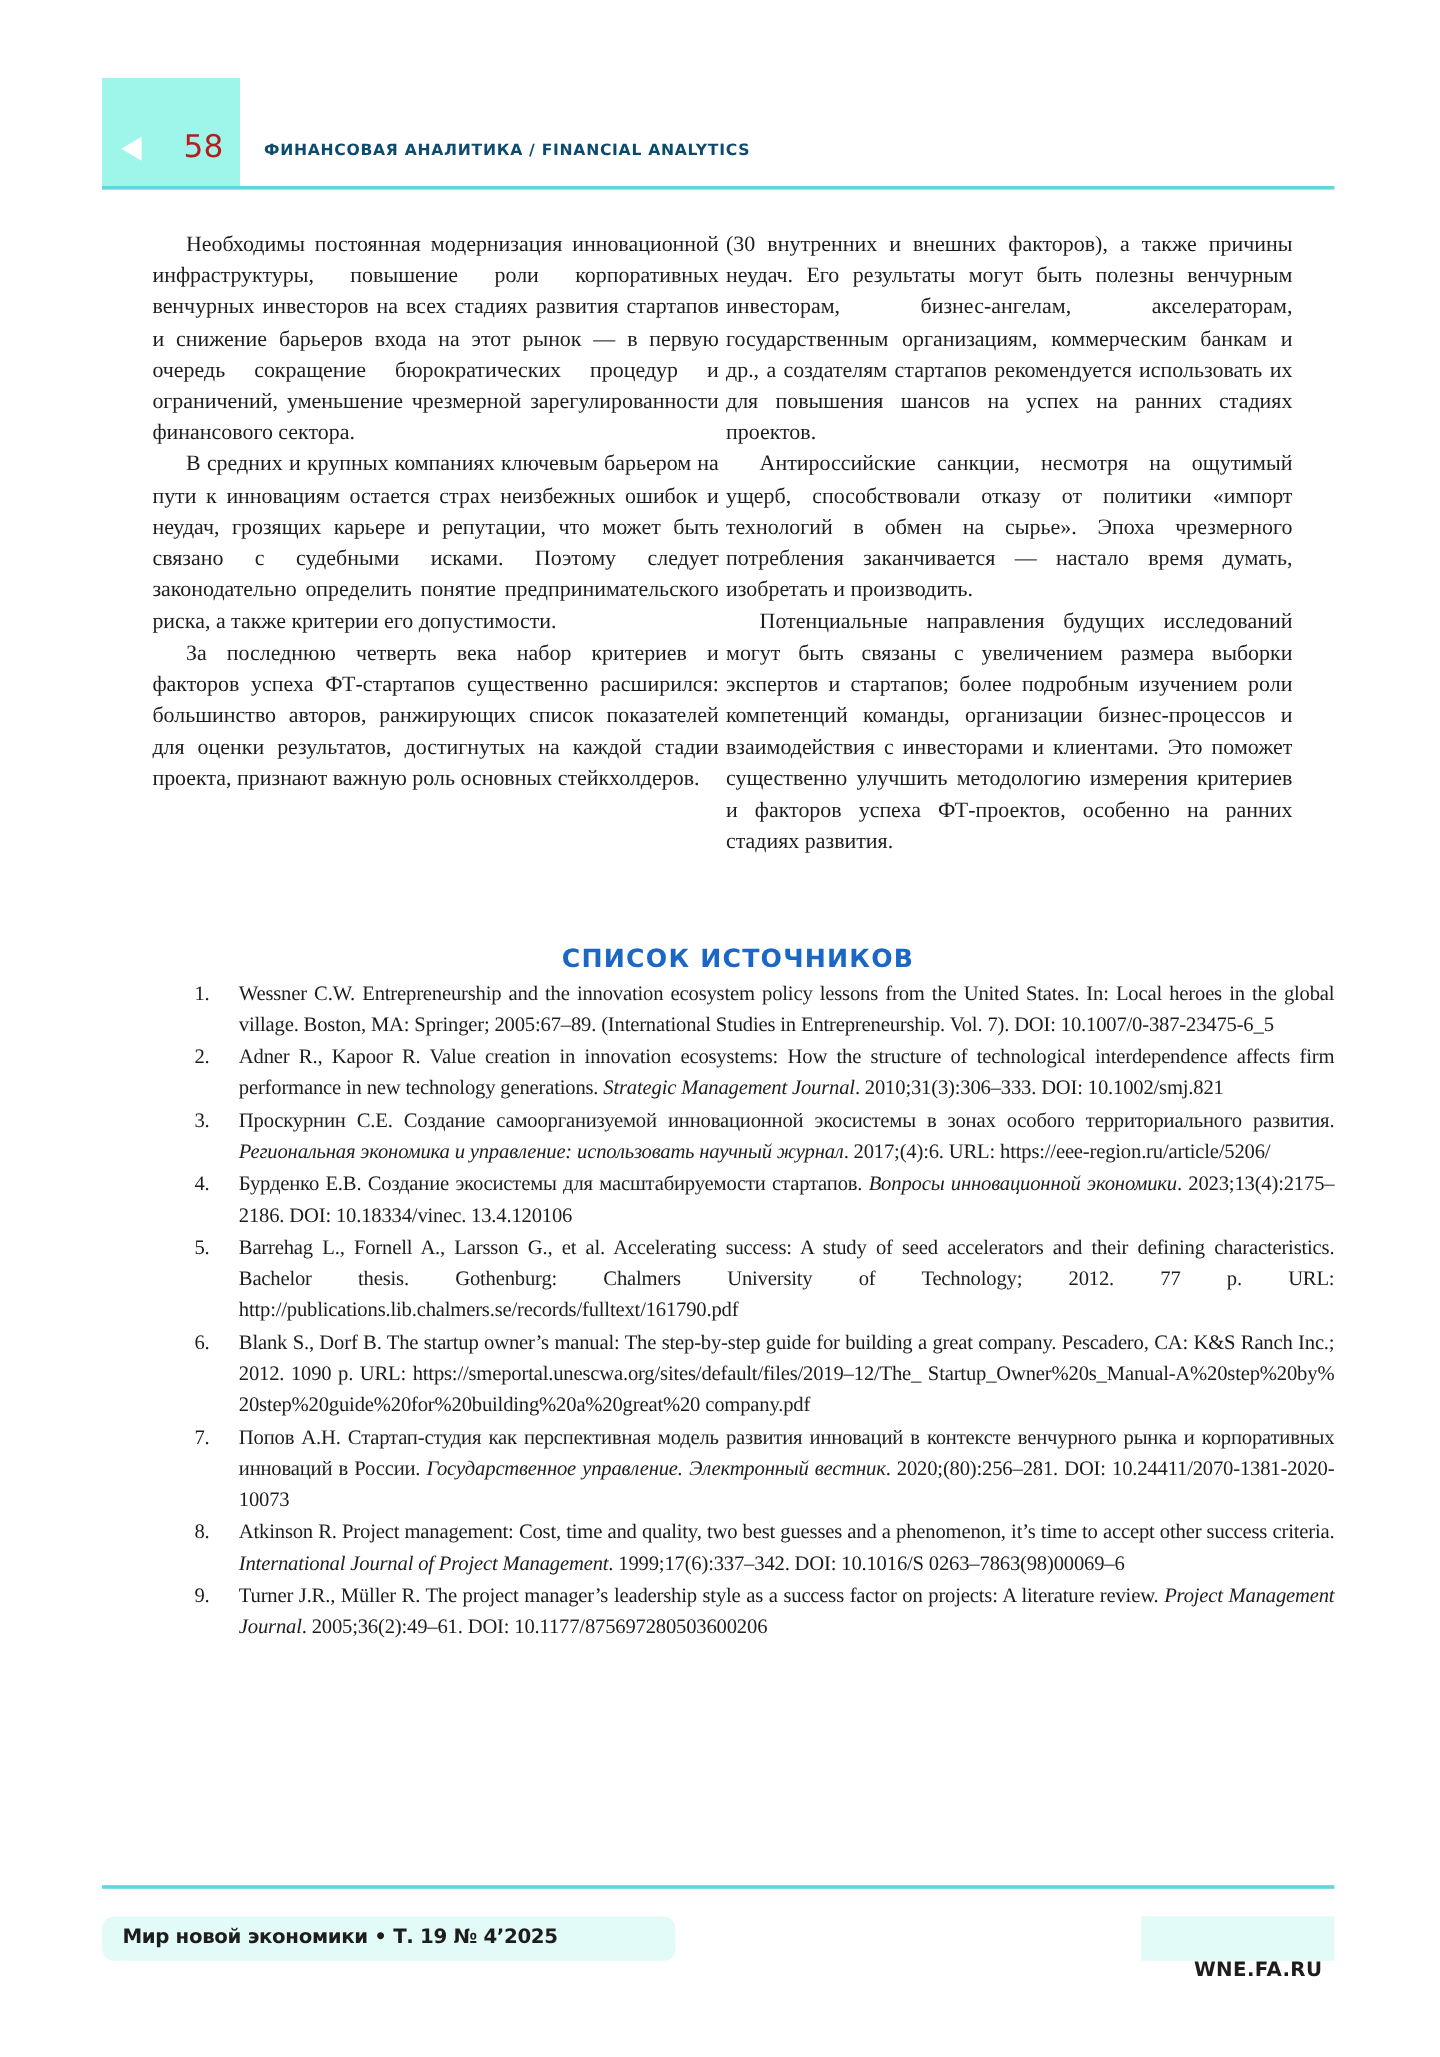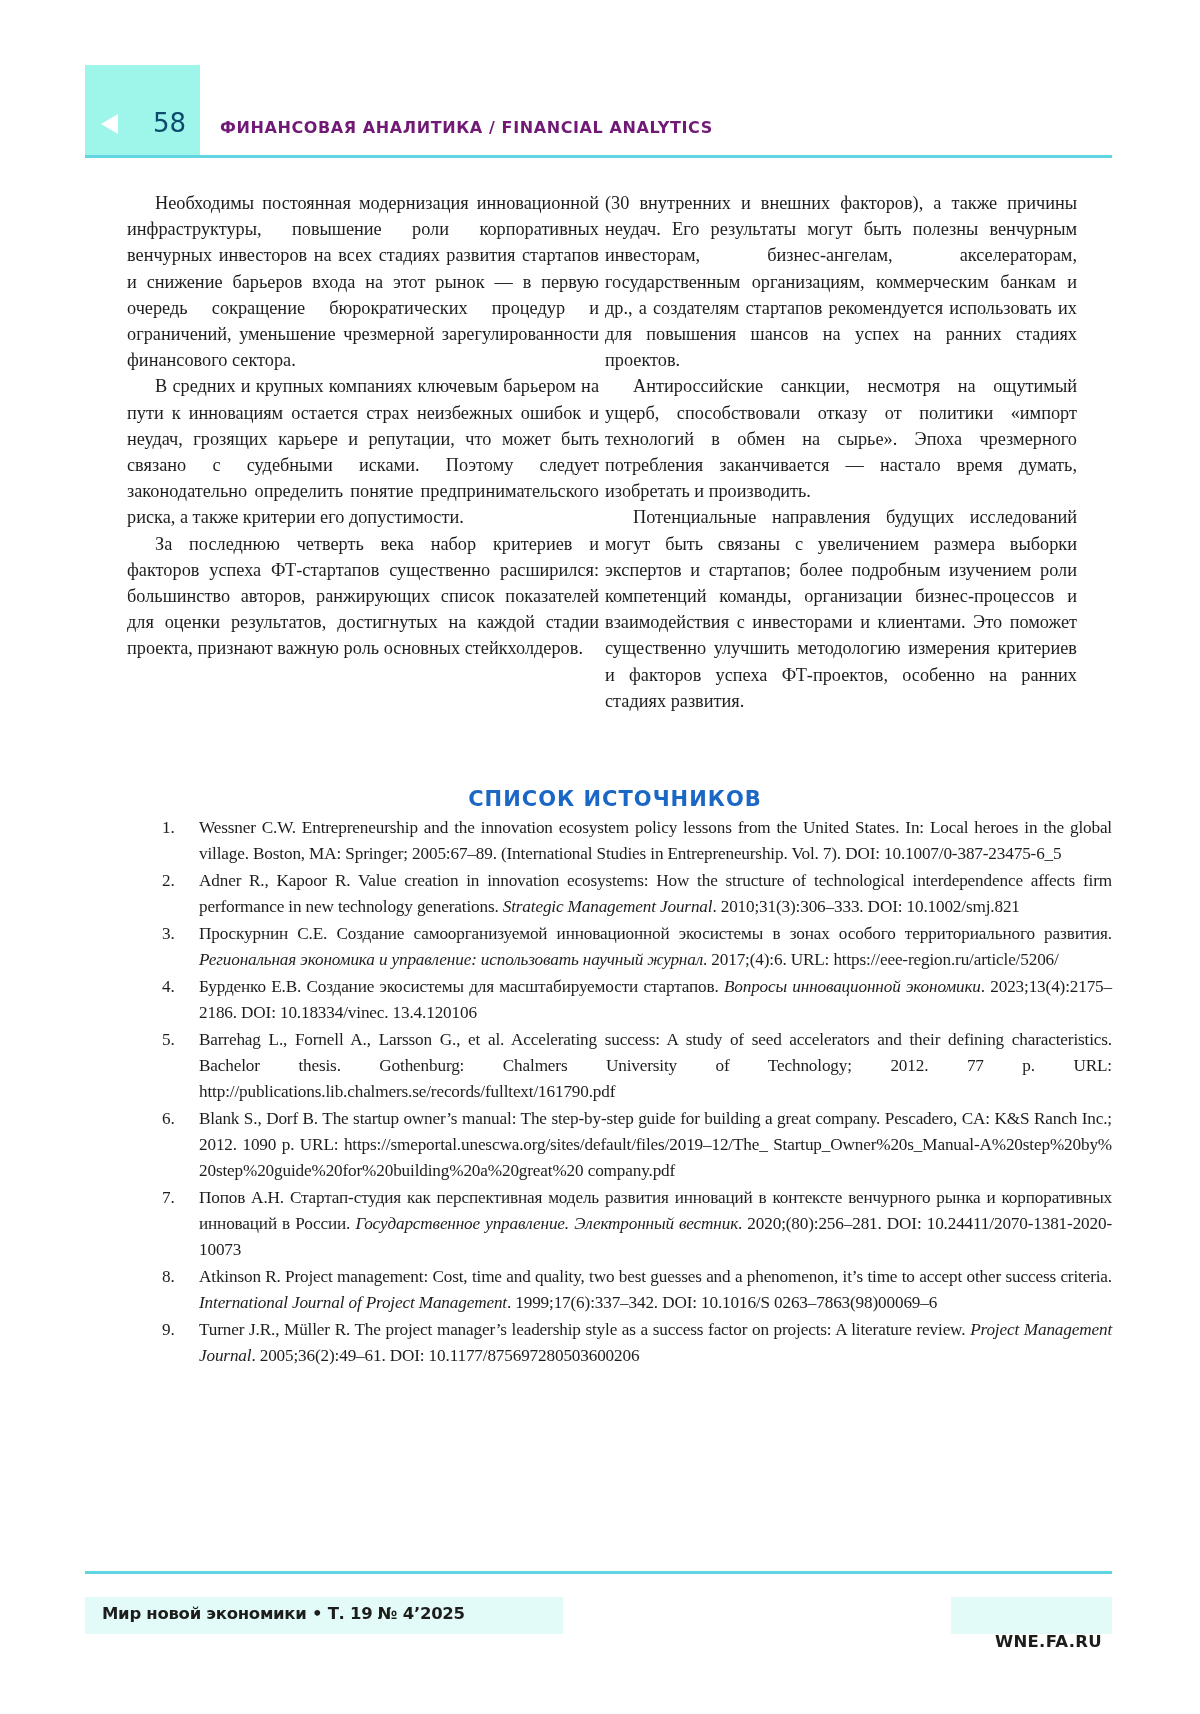--- a/index.html
+++ b/index.html
@@ -1,39 +1,39 @@
 <!DOCTYPE html>
 <html><head>
 <meta charset="utf-8">
 <style>
   html, body { margin: 0; padding: 0; background: #ffffff; }
   body { width: 1200px; height: 1714px; position: relative; overflow: hidden; font-family: "Liberation Serif", "DejaVu Serif", serif; color: #1d1d1b; }
 
   .hdr-box { position: absolute; left: 85px; top: 65px; width: 115px; height: 92px; background: #9ef6ea; }
   .hdr-tri { position: absolute; left: 101px; top: 114px; width: 0; height: 0; border-top: 10px solid transparent; border-bottom: 10px solid transparent; border-right: 17px solid #ffffff; }
-  .hdr-num { position: absolute; left: 153px; top: 106px; font-family: "DejaVu Sans", sans-serif; font-size: 26px; color: #0c4a6e; letter-spacing: 0px; line-height: 34px; }
-  .hdr-title { position: absolute; left: 220px; top: 118px; font-family: "DejaVu Sans", sans-serif; font-weight: bold; font-size: 16px; color: #701a75; letter-spacing: 0.6px; white-space: nowrap; }
+  .hdr-num { position: absolute; left: 153px; top: 106px; font-family: "DejaVu Sans", sans-serif; font-size: 26px; color: #b91c1c; letter-spacing: 0px; line-height: 34px; }
+  .hdr-title { position: absolute; left: 220px; top: 118px; font-family: "DejaVu Sans", sans-serif; font-weight: bold; font-size: 13px; color: #0c4a6e; letter-spacing: 0.6px; white-space: nowrap; }
   .hdr-rule { position: absolute; left: 85px; top: 155px; width: 1027px; height: 3px; background: #5fd6e2; }
 
   .col { position: absolute; top: 190px; width: 472px; font-size: 18.3px; line-height: 26.2px; text-align: justify; }
   .col.left { left: 127px; }
   .col.right { left: 605px; width: 472px; }
   .col p { margin: 0; text-indent: 28px; hyphens: manual; }
   .col p.noindent { text-indent: 0; }
 
   .refs-title { position: absolute; left: 0; width: 1230px; top: 787px; text-align: center; font-family: "DejaVu Sans", sans-serif; font-weight: bold; font-size: 21px; color: #1a67c6; letter-spacing: 1px; }
 
   .refs { position: absolute; left: 158px; top: 815px; width: 954px; margin: 0; padding: 0; list-style: none; font-family: "Liberation Serif", "DejaVu Serif", serif; font-size: 17.2px; line-height: 26px; }
   .refs li { position: relative; padding-left: 41px; margin: 0 0 1px 0; text-align: justify; letter-spacing: -0.15px; }
   .refs .num { position: absolute; left: 4px; top: 0; }
   .refs .num.two { left: -4px; }
   .refs em { font-style: italic; }
 
   .ftr-rule { position: absolute; left: 85px; top: 1571px; width: 1027px; height: 3px; background: #5fd6e2; }
-  .ftr-left { position: absolute; left: 85px; top: 1597px; width: 478px; height: 37px; background: #e2fbf9; }
+  .ftr-left { position: absolute; left: 85px; top: 1597px; width: 478px; height: 37px; background: #e2fbf9; border-radius: 10px; }
   .ftr-left span { position: absolute; left: 17px; top: 7px; font-family: "DejaVu Sans", sans-serif; font-weight: bold; font-size: 16.5px; color: #1d1d1b; white-space: nowrap; letter-spacing: -0.3px; }
   .ftr-right { position: absolute; left: 951px; top: 1597px; width: 161px; height: 37px; background: #e2fbf9; }
   .ftr-right span { position: absolute; right: 10px; top: 7px; font-family: "DejaVu Sans", sans-serif; font-weight: bold; font-size: 16.5px; color: #1d1d1b; white-space: nowrap; letter-spacing: 0.3px; margin-top: 28px; }
 </style>
 </head>
 <body>
 
 <div class="hdr-box"></div>
 <div class="hdr-tri"></div>
 <div class="hdr-num">58</div>

